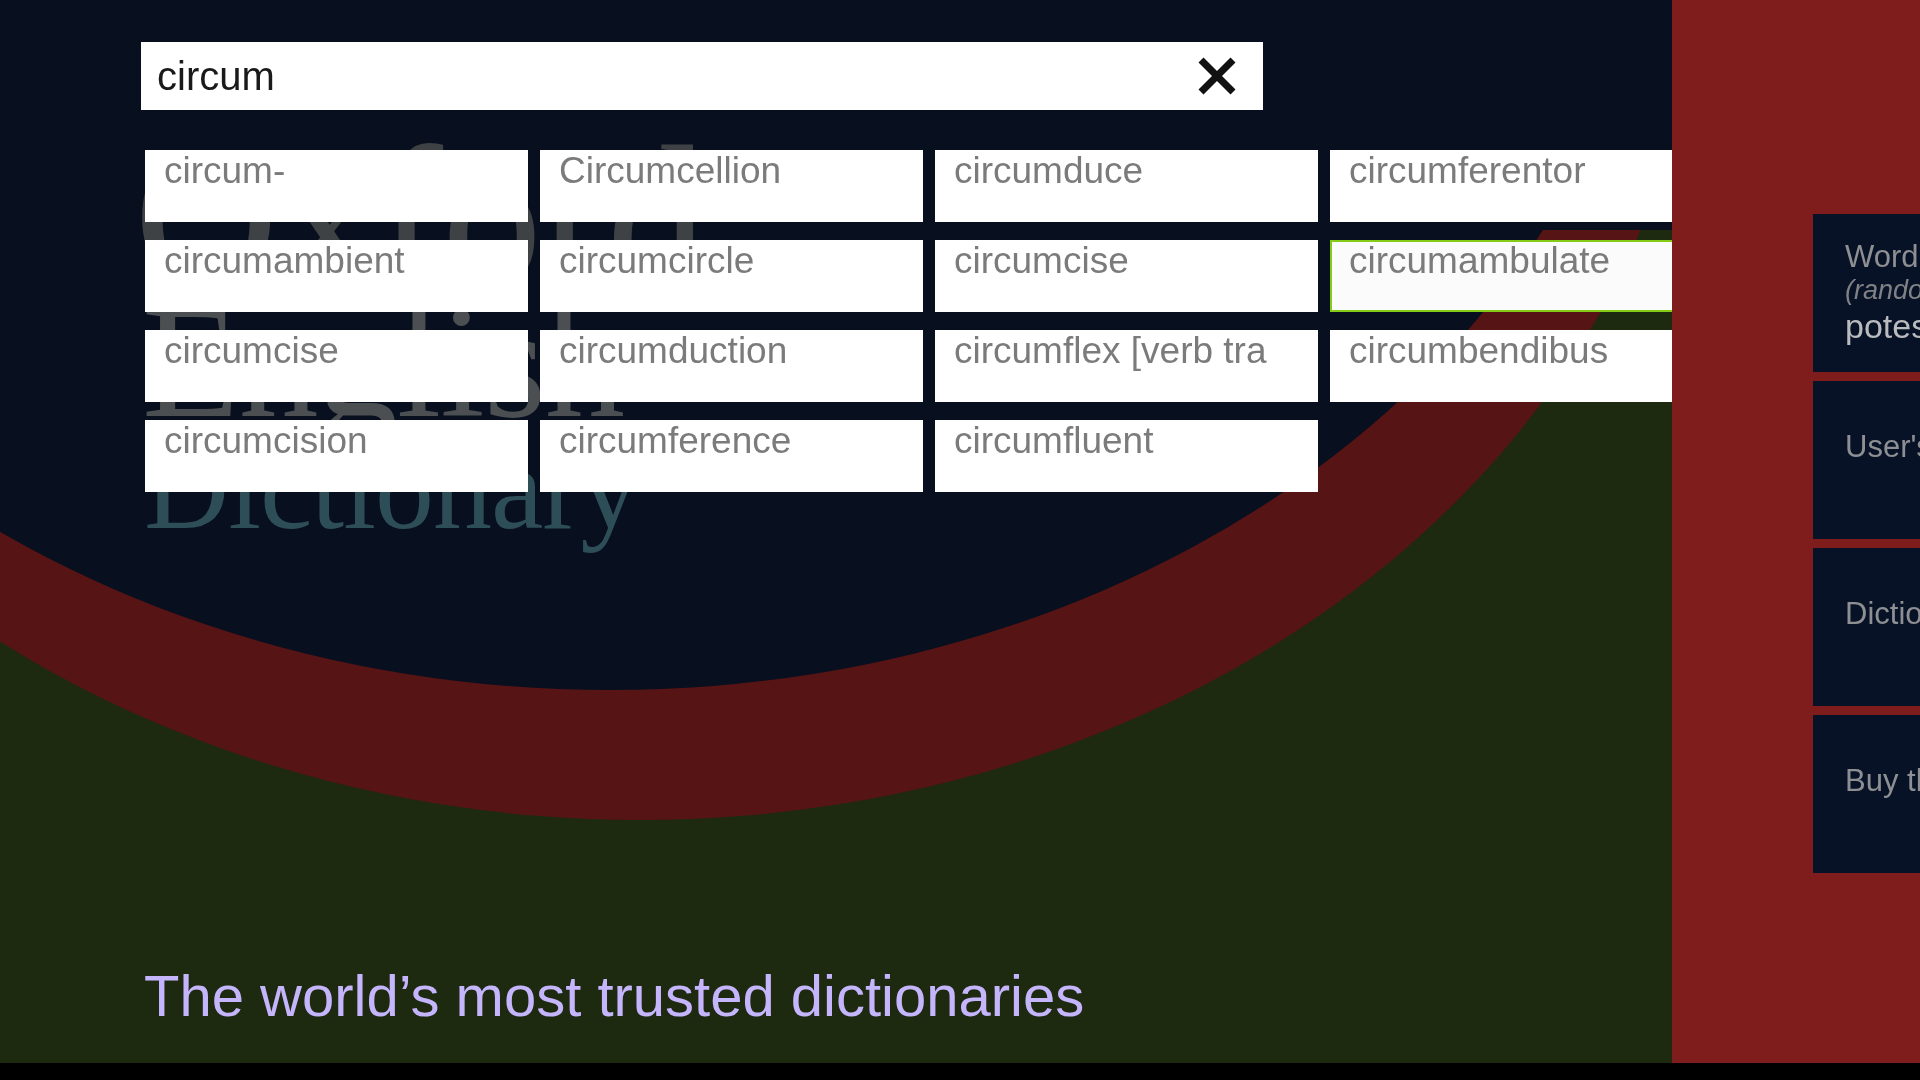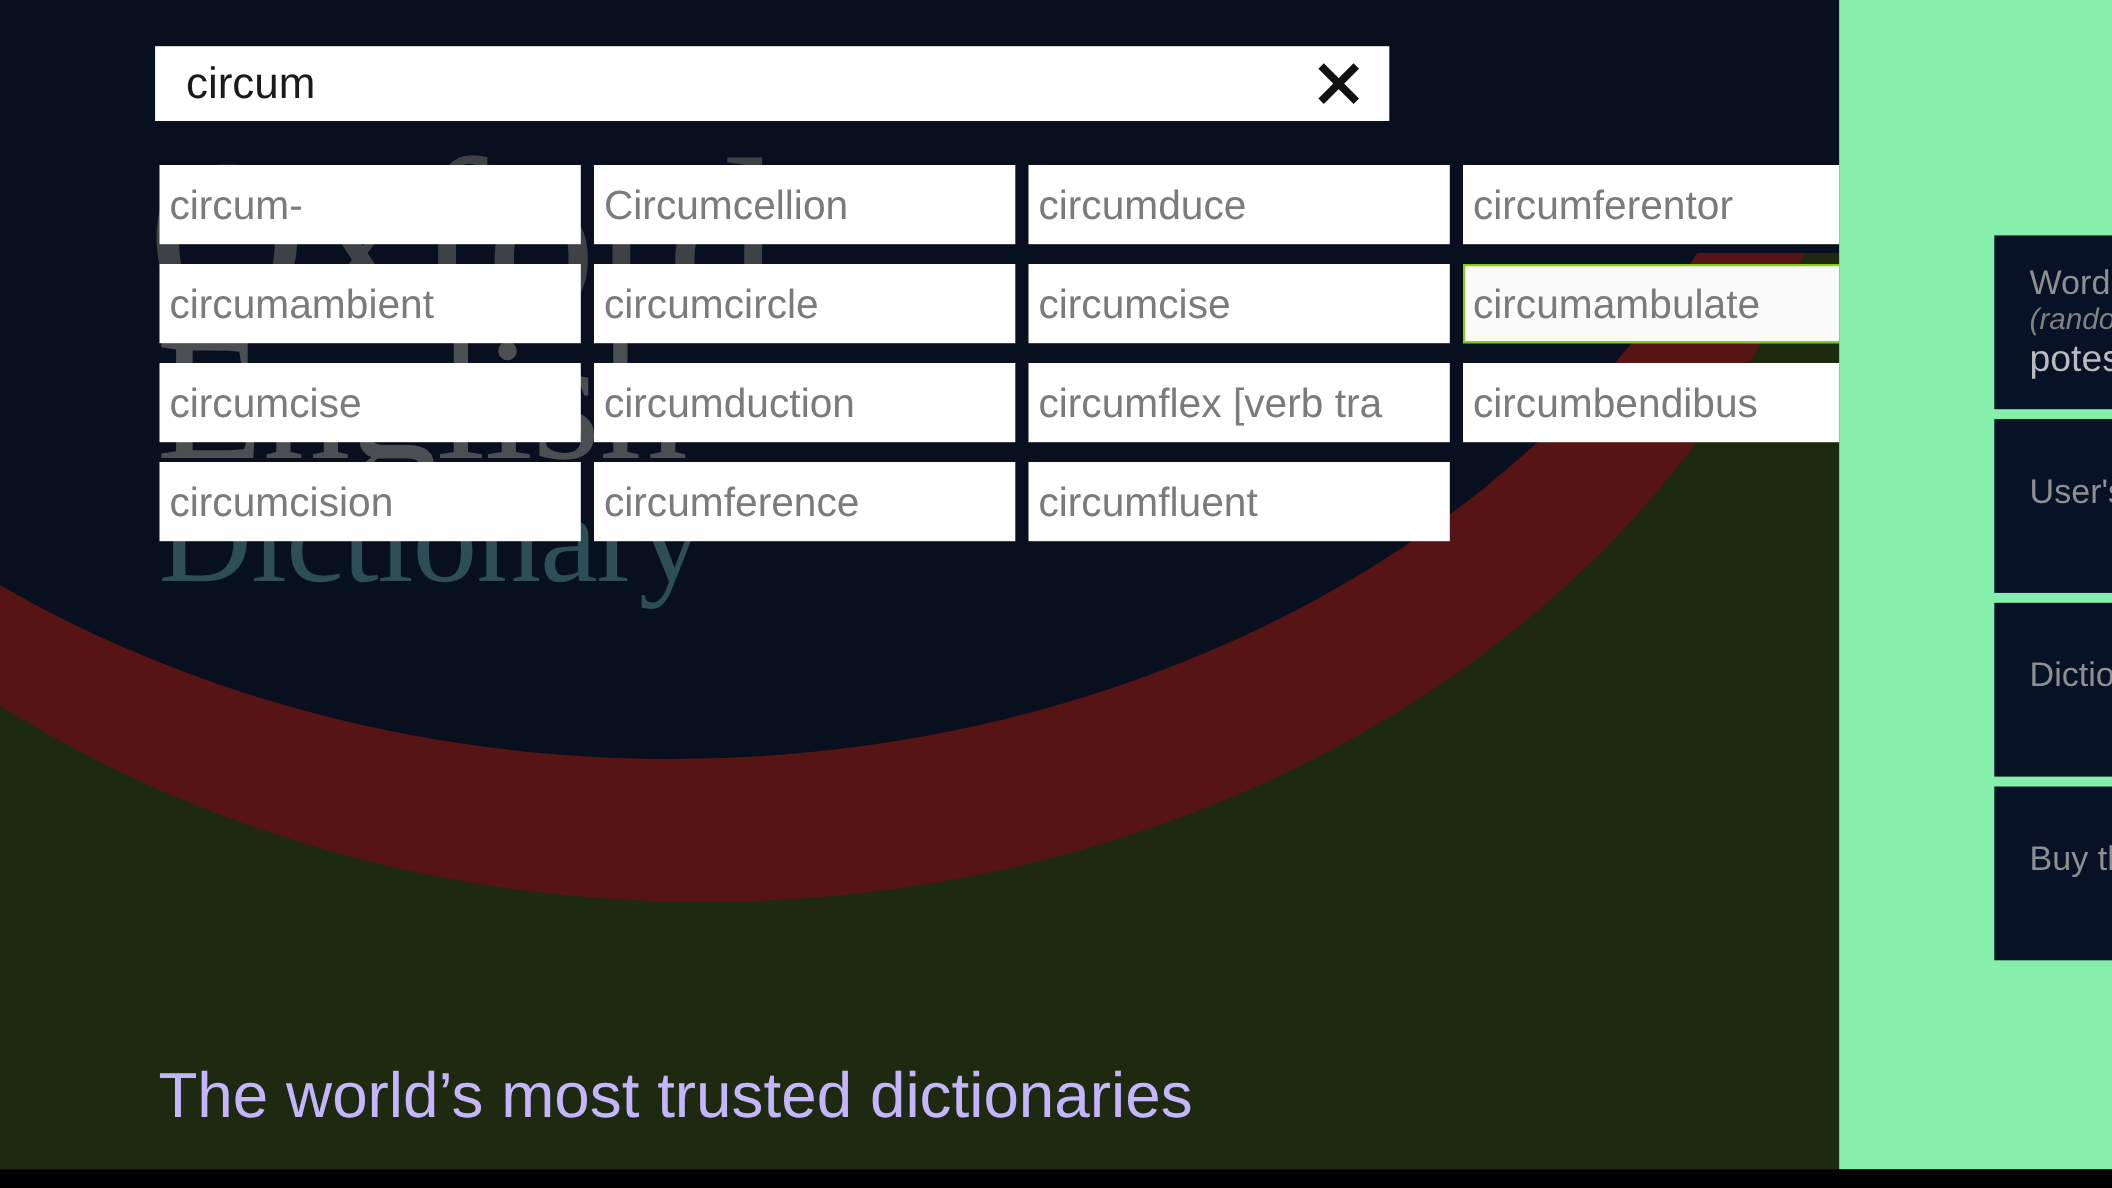--- a/index.html
+++ b/index.html
@@ -141,21 +141,21 @@
   }
   .search-input {
     flex: 1 1 auto;
     border: none;
     outline: none;
     background: transparent;
     font-family: "Liberation Sans", sans-serif;
     font-size: 40px;
     font-weight: 400;
     color: #1a1a1a;
-    padding: 0 0 0 28px;
+    padding: 0 0 0 16px;
     height: 66px;
     line-height: 66px;
   }
   .search-clear {
     flex: 0 0 auto;
     width: 92px;
     height: 68px;
     display: flex;
     align-items: center;
     justify-content: center;
@@ -175,22 +175,21 @@
     display: grid;
     grid-template-columns: repeat(4, 383px);
     grid-auto-rows: 72px;
     column-gap: 12px;
     row-gap: 18px;
   }
   .suggestion {
     background: #ffffff;
     box-sizing: border-box;
     display: flex;
-    align-items: center;
-    padding-left: 7px;
+    padding-left: 17px;
     overflow: hidden;
     white-space: nowrap;
     cursor: pointer;
     border: 2px solid transparent;
   }
   .suggestion.is-hover {
     background: #fbfbfb;
     border: 2px solid #84cc16;
   }
   .suggestion-label {
@@ -202,21 +201,21 @@
     white-space: nowrap;
   }
 
   
   .right-rail {
     position: absolute;
     left: 1672px;
     top: 0;
     width: 248px;
     height: 1063px;
-    background: #86efac;
+    background: #7f1d1d;
     overflow: hidden;
   }
   .rail-tile {
     position: absolute;
     left: 141px;       
     width: 210px;      
     background: #071226;
     overflow: hidden;
     cursor: pointer;
     box-sizing: border-box;

